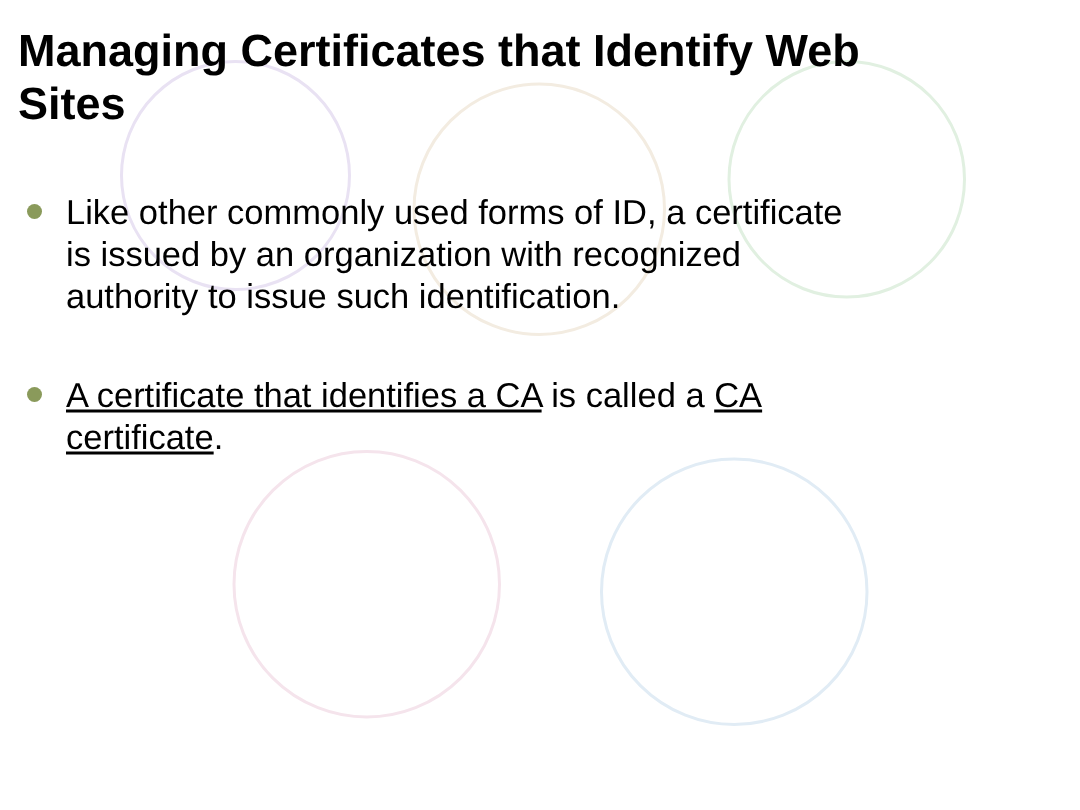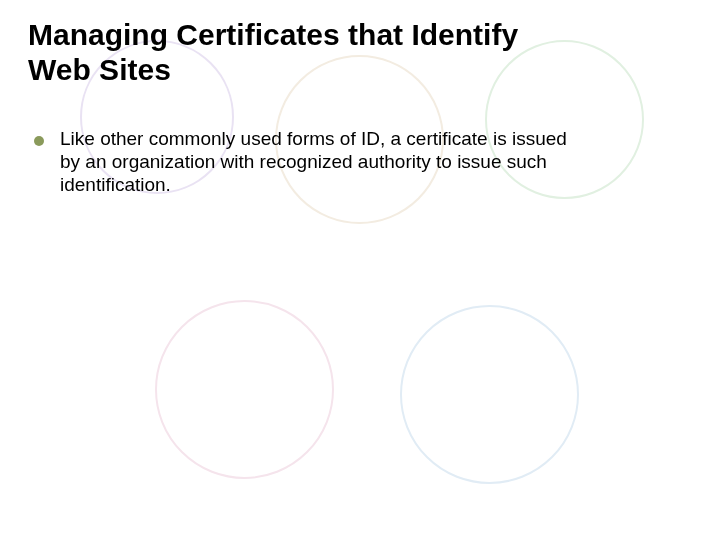--- a/index.html
+++ b/index.html
@@ -18,41 +18,41 @@
     border-radius: 50%;
     border-width: 2px;
     border-style: solid;
     background: transparent;
   }
   .slide {
     position: relative;
     width: 624px;
     height: 540px;
     box-sizing: border-box;
-    padding: 18px 40px 30px 28px;
+    padding: 18px 40px 30px 12px;
   }
   .title {
     font-size: 30px;
     font-weight: bold;
     line-height: 1.15;
     margin: 0 0 40px 0;
     position: relative;
     z-index: 2;
   }
   ul.bullets {
     list-style: none;
     padding: 0;
     margin: 0;
     position: relative;
     z-index: 2;
   }
   ul.bullets > li {
     position: relative;
     padding-left: 32px;
-    font-size: 19px;
+    font-size: 23px;
     line-height: 1.22;
     margin-bottom: 38px;
   }
   ul.bullets > li::before {
     content: "";
     position: absolute;
     left: 6px;
     top: 9px;
     width: 10px;
     height: 10px;
@@ -66,14 +66,15 @@
 
 <div class="slide">
     <div class="bg-circle" style="left: 400px; top: 305px; width: 175px; height: 175px; border-color: rgb(225, 236, 245);"></div>
     <div class="bg-circle" style="left: 155px; top: 300px; width: 175px; height: 175px; border-color: rgb(245, 228, 236);"></div>
     <div class="bg-circle" style="left: 485px; top: 40px; width: 155px; height: 155px; border-color: rgb(225, 240, 225);"></div>
     <div class="bg-circle" style="left: 275px; top: 55px; width: 165px; height: 165px; border-color: rgb(243, 236, 225);"></div>
     <div class="bg-circle" style="left: 80px; top: 40px; width: 150px; height: 150px; border-color: rgb(233, 226, 243);"></div>
   <h1 class="title">Managing Certificates that Identify Web Sites</h1>
   <ul class="bullets">
       <li><span>Like other commonly used forms of ID, a certificate is issued by an organization with recognized authority to issue such identification.</span></li>
+      <li><span class="u">A certificate that identifies a CA</span><span> is called a </span><span class="u">CA certificate</span><span>.</span></li>
     </ul>
 </div>
 
 </body></html>

